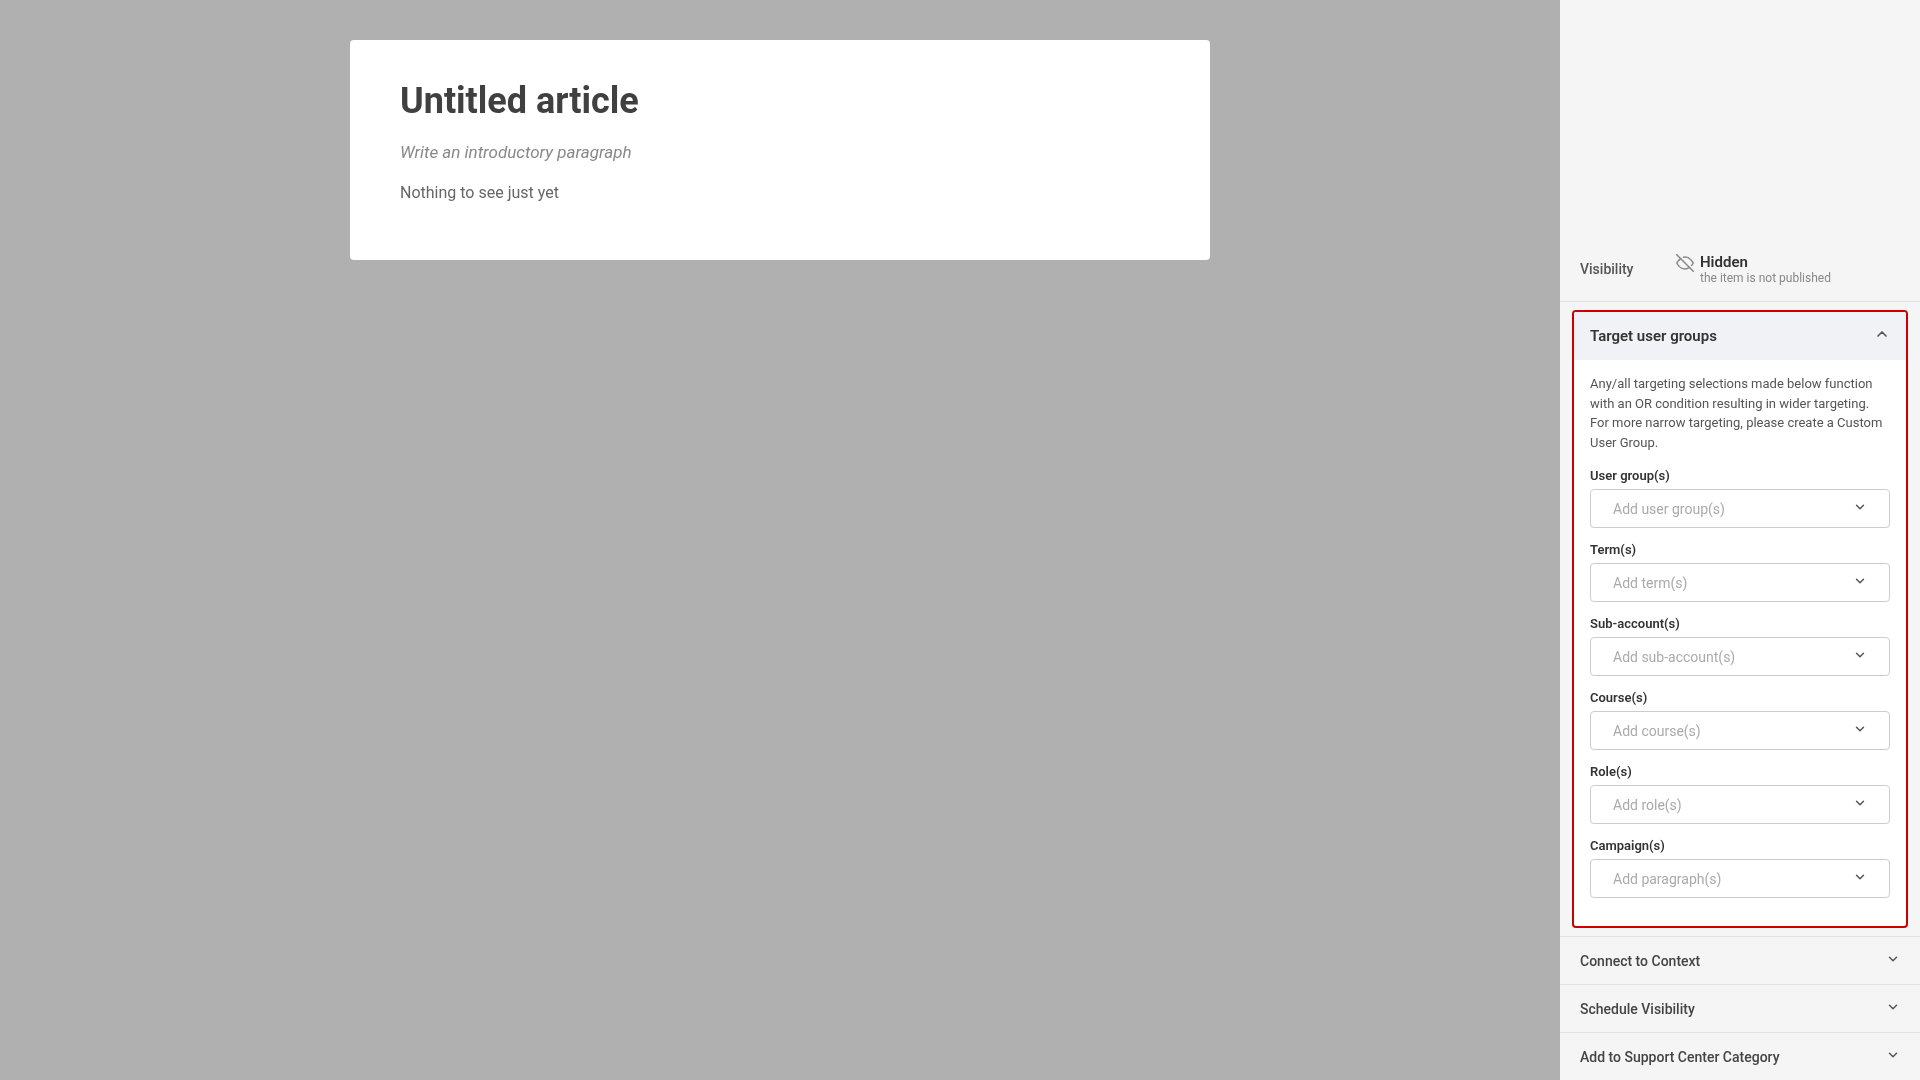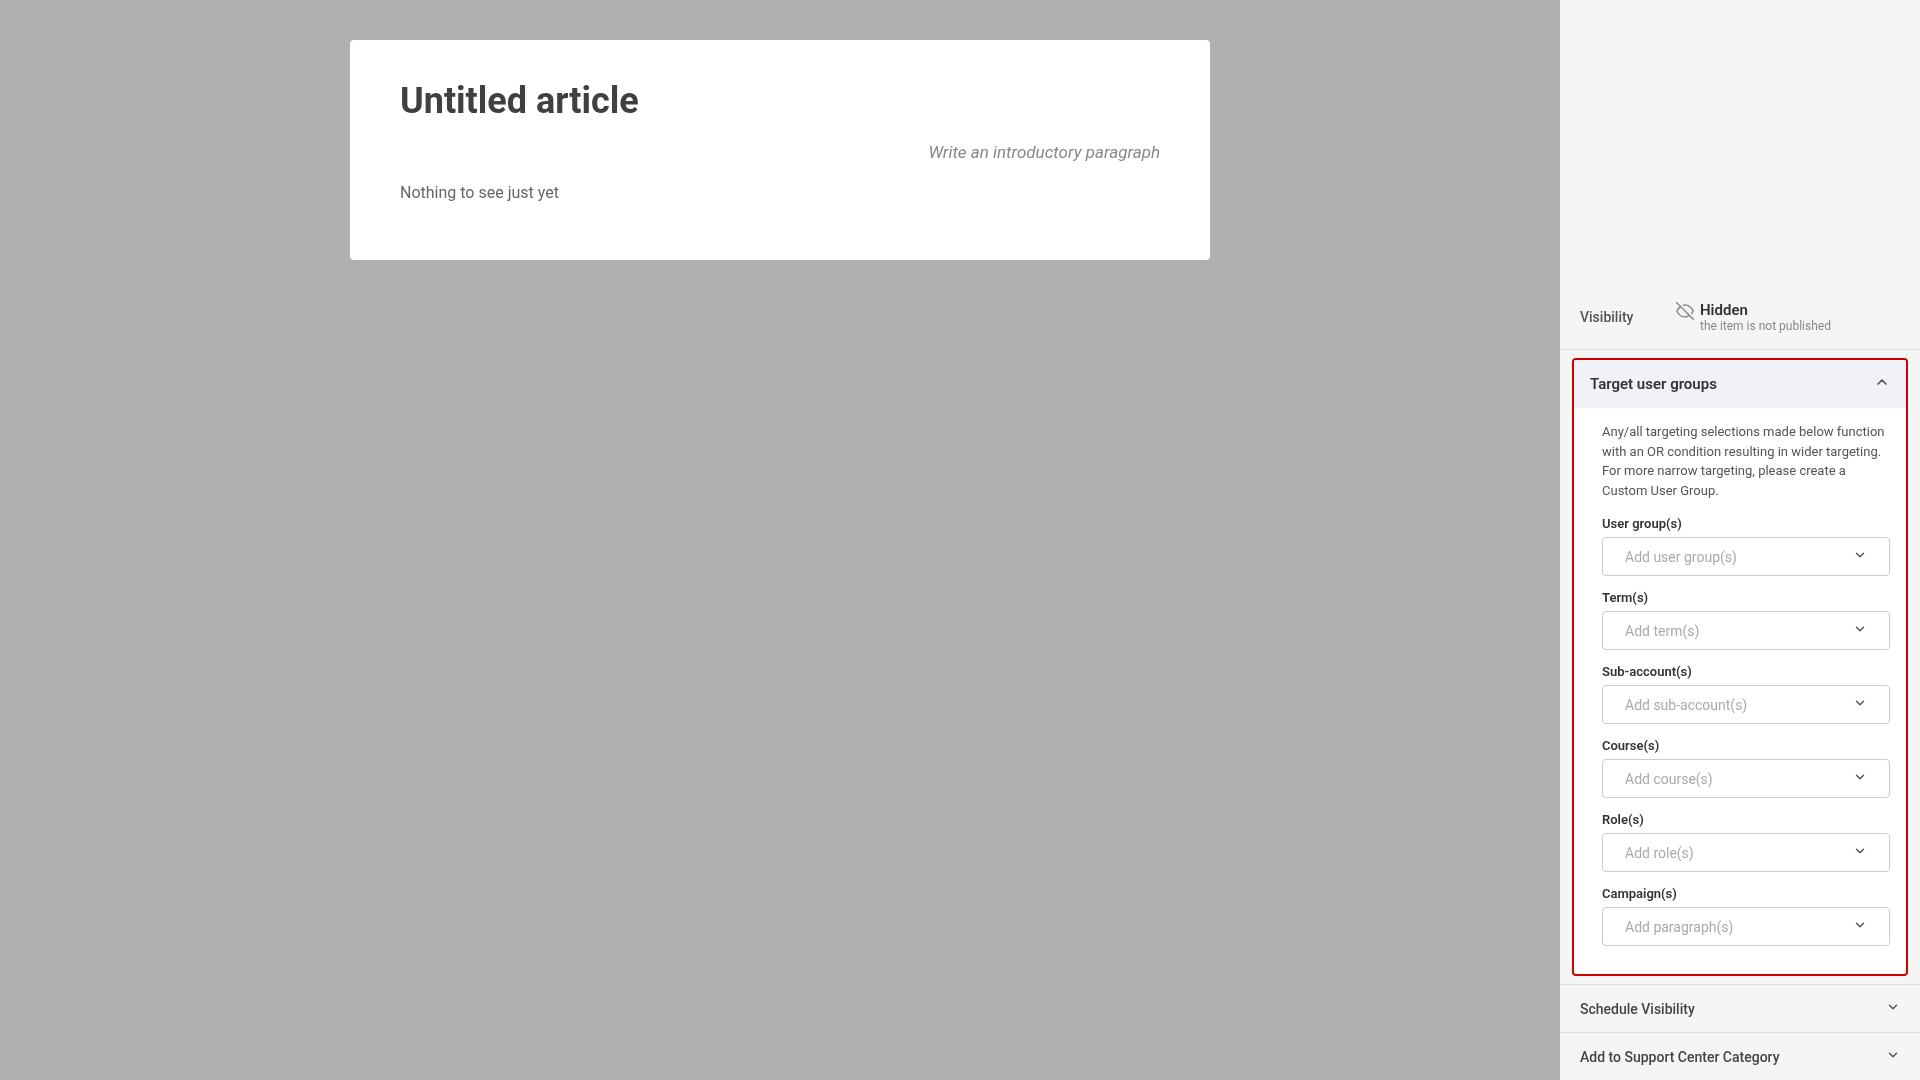--- a/index.html
+++ b/index.html
@@ -40,21 +40,20 @@
       font-weight: 700;
       color: #404040;
       margin-bottom: 20px;
     }
 
     .article-intro {
       font-size: 17px;
       color: #888;
       font-style: italic;
       margin-bottom: 20px;
-      text-align: right;
     }
 
     .article-empty {
       font-size: 16px;
       color: #666;
       margin-top: 21px;
     }
 
     
     .sidebar {
@@ -140,21 +139,20 @@
     }
 
     .chevron-up {
       width: 16px;
       height: 16px;
       color: #555;
     }
 
     .panel-body {
       padding: 14px 16px;
-      margin-left: 12px;
     }
 
     .panel-description {
       font-size: 13px;
       color: #555;
       line-height: 1.5;
       margin-bottom: 16px;
     }
 
     .field-group {
@@ -314,20 +312,28 @@
             <svg width="14" height="14" viewBox="0 0 24 24" fill="none" stroke="#555" stroke-width="2.5" stroke-linecap="round" stroke-linejoin="round">
               <polyline points="6 9 12 15 18 9"></polyline>
             </svg>
           </span>
         </div>
       </div>
 
     </div>
   </div>
 
+  <div class="collapsed-section">
+    <span class="collapsed-section-label">Connect to Context</span>
+    <span>
+      <svg width="14" height="14" viewBox="0 0 24 24" fill="none" stroke="#555" stroke-width="2.5" stroke-linecap="round" stroke-linejoin="round">
+        <polyline points="6 9 12 15 18 9"></polyline>
+      </svg>
+    </span>
+  </div>
 
   <div class="collapsed-section">
     <span class="collapsed-section-label">Schedule Visibility</span>
     <span>
       <svg width="14" height="14" viewBox="0 0 24 24" fill="none" stroke="#555" stroke-width="2.5" stroke-linecap="round" stroke-linejoin="round">
         <polyline points="6 9 12 15 18 9"></polyline>
       </svg>
     </span>
   </div>
 

